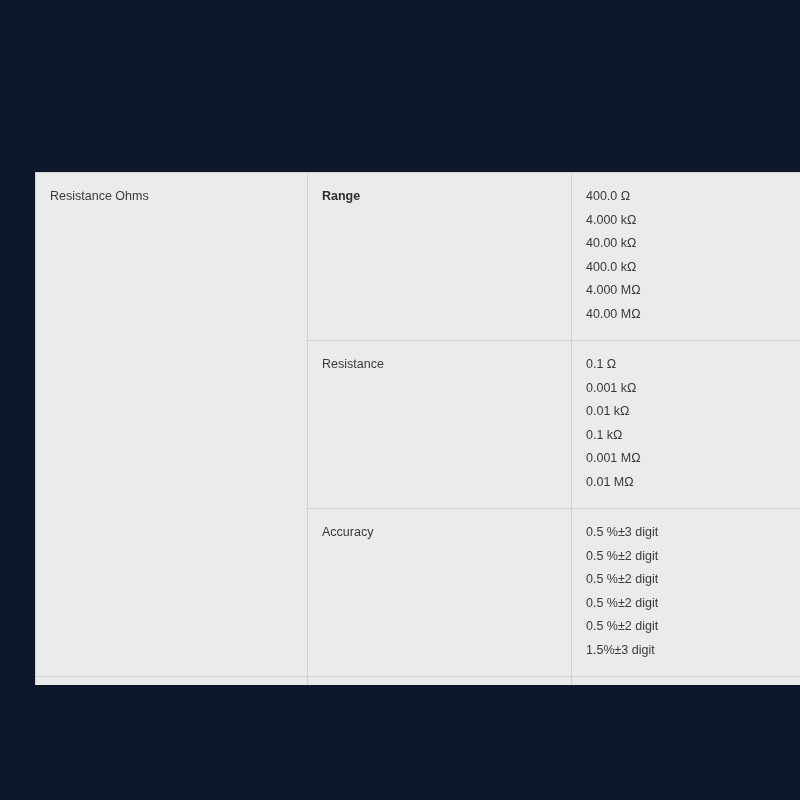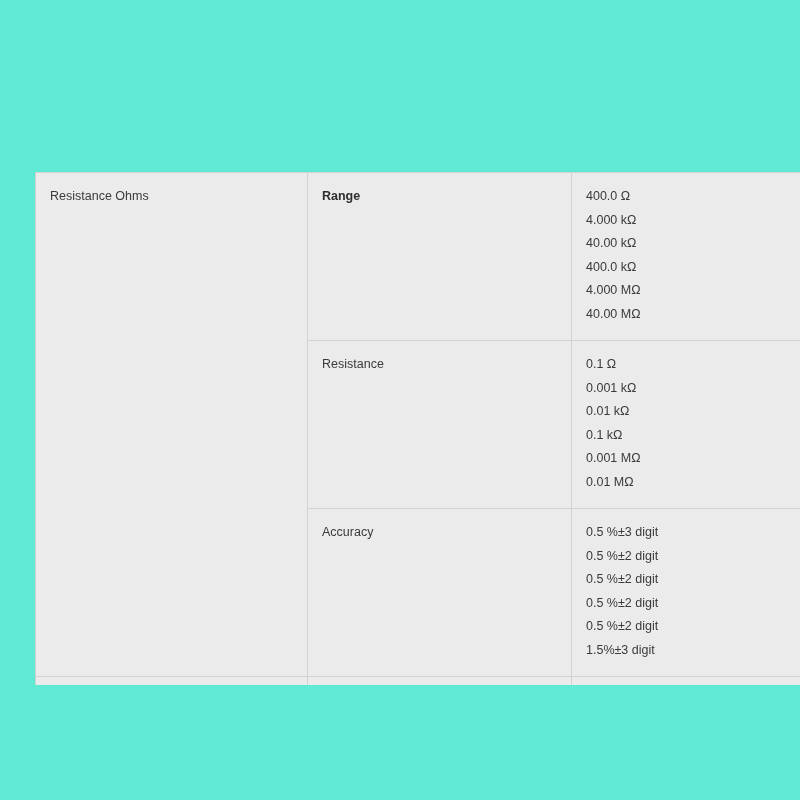--- a/index.html
+++ b/index.html
@@ -8,21 +8,21 @@
     width: 800px;
     height: 800px;
     background: #ffffff;
     font-family: "Liberation Sans", sans-serif;
   }
 
   .page {
     position: relative;
     width: 800px;
     height: 800px;
-    background: #5eead4;
+    background: #0f172a;
   }
 
   .spec-table {
     position: absolute;
     left: 35px;
     top: 172px;
     width: 730px;
     border-collapse: collapse;
     background: #ebebeb;
     table-layout: fixed;

